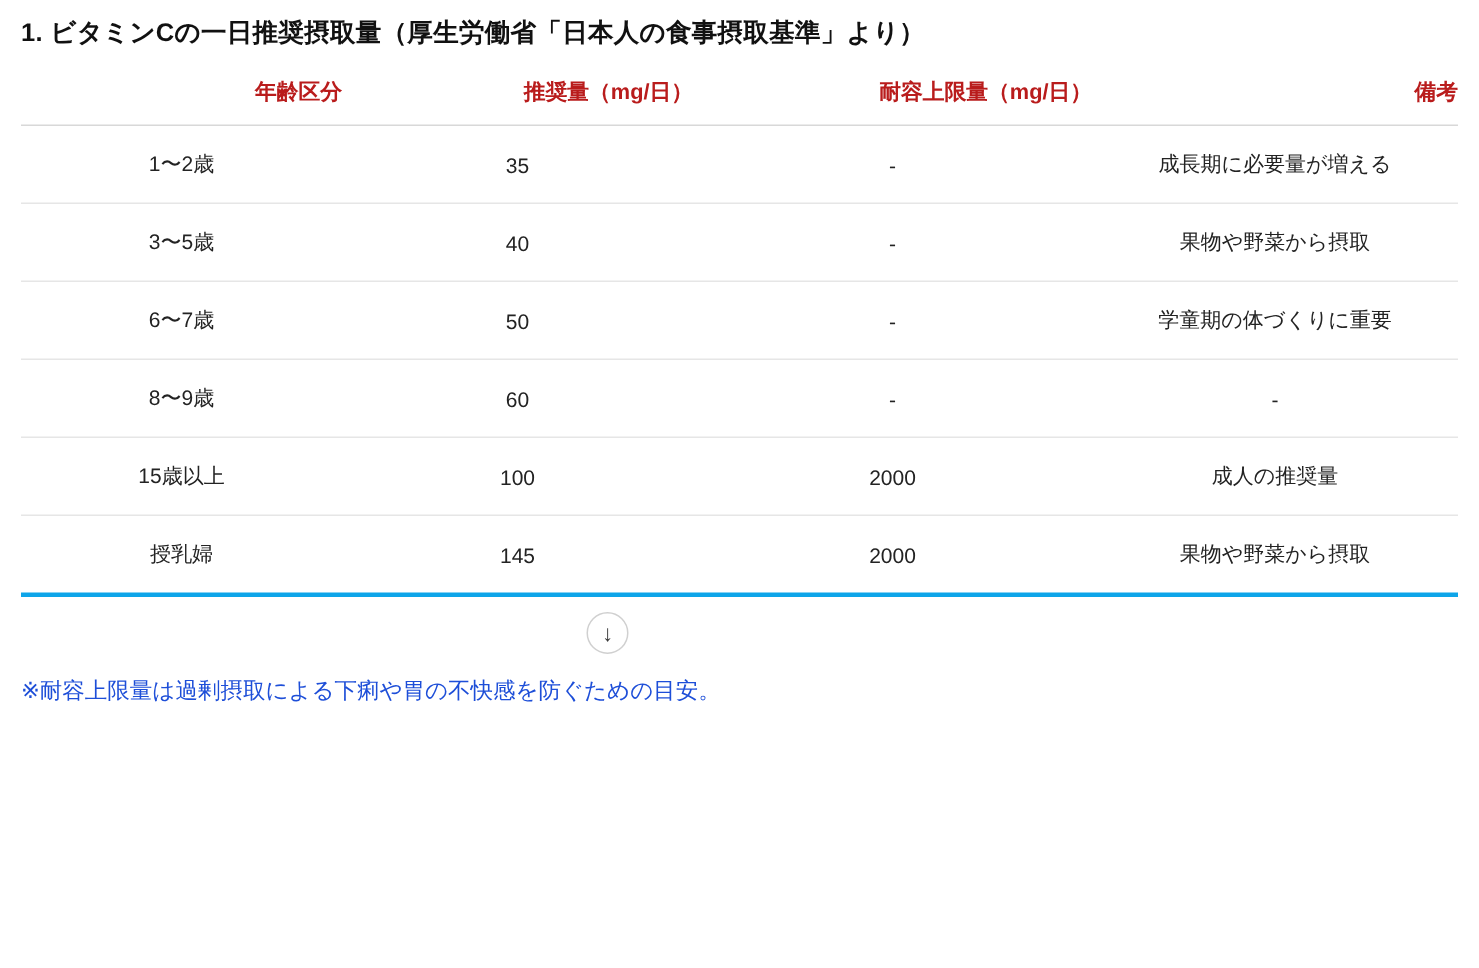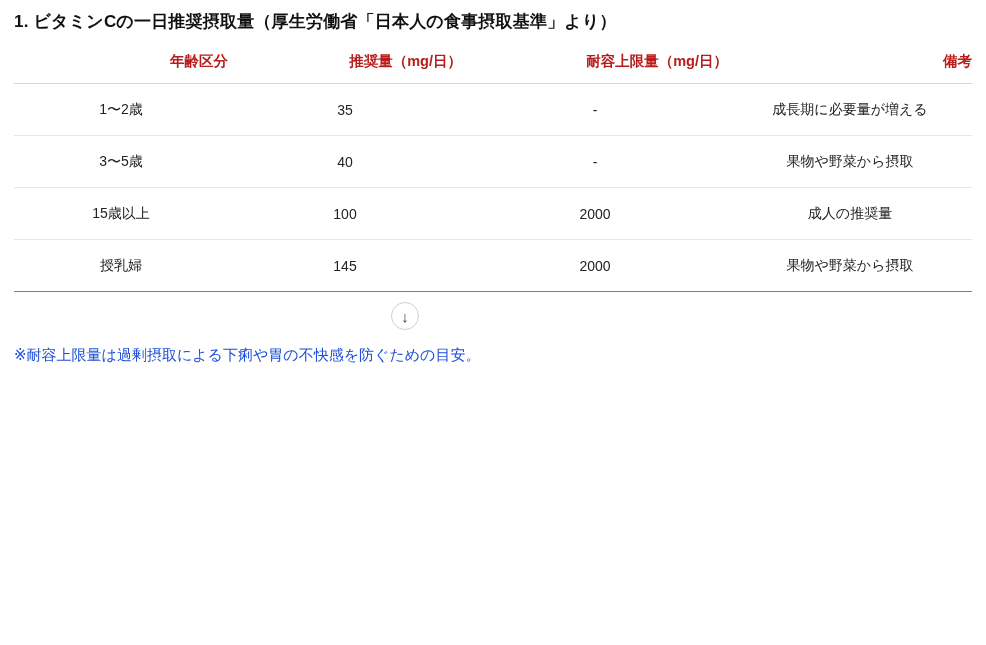--- a/index.html
+++ b/index.html
@@ -47,21 +47,21 @@
   table.vitamin-table td {
     text-align: center;
     font-size: 14px;
     font-weight: normal;
     color: #232323;
     padding: 17px 0 16px 0;
     border-bottom: 1px solid #e6e6e6;
     vertical-align: middle;
   }
   table.vitamin-table tr:last-child td {
-    border-bottom: 1px solid #0ea5e9;
+    border-bottom: 3px solid #0ea5e9;
   }
   col.c-age    { width: 214px; }
   col.c-rda    { width: 234px; }
   col.c-ul     { width: 266px; }
   col.c-note   { width: 244px; }
   .arrow-row {
     text-align: center;
     padding-top: 10px;
     padding-bottom: 2px;
   }
@@ -114,20 +114,32 @@
         <td>-</td>
         <td>成長期に必要量が増える</td>
       </tr>
       <tr>
         <td>3〜5歳</td>
         <td>40</td>
         <td>-</td>
         <td>果物や野菜から摂取</td>
       </tr>
       <tr>
+        <td>6〜7歳</td>
+        <td>50</td>
+        <td>-</td>
+        <td>学童期の体づくりに重要</td>
+      </tr>
+      <tr>
+        <td>8〜9歳</td>
+        <td>60</td>
+        <td>-</td>
+        <td>-</td>
+      </tr>
+      <tr>
         <td>15歳以上</td>
         <td>100</td>
         <td>2000</td>
         <td>成人の推奨量</td>
       </tr>
       <tr>
         <td>授乳婦</td>
         <td>145</td>
         <td>2000</td>
         <td>果物や野菜から摂取</td>

